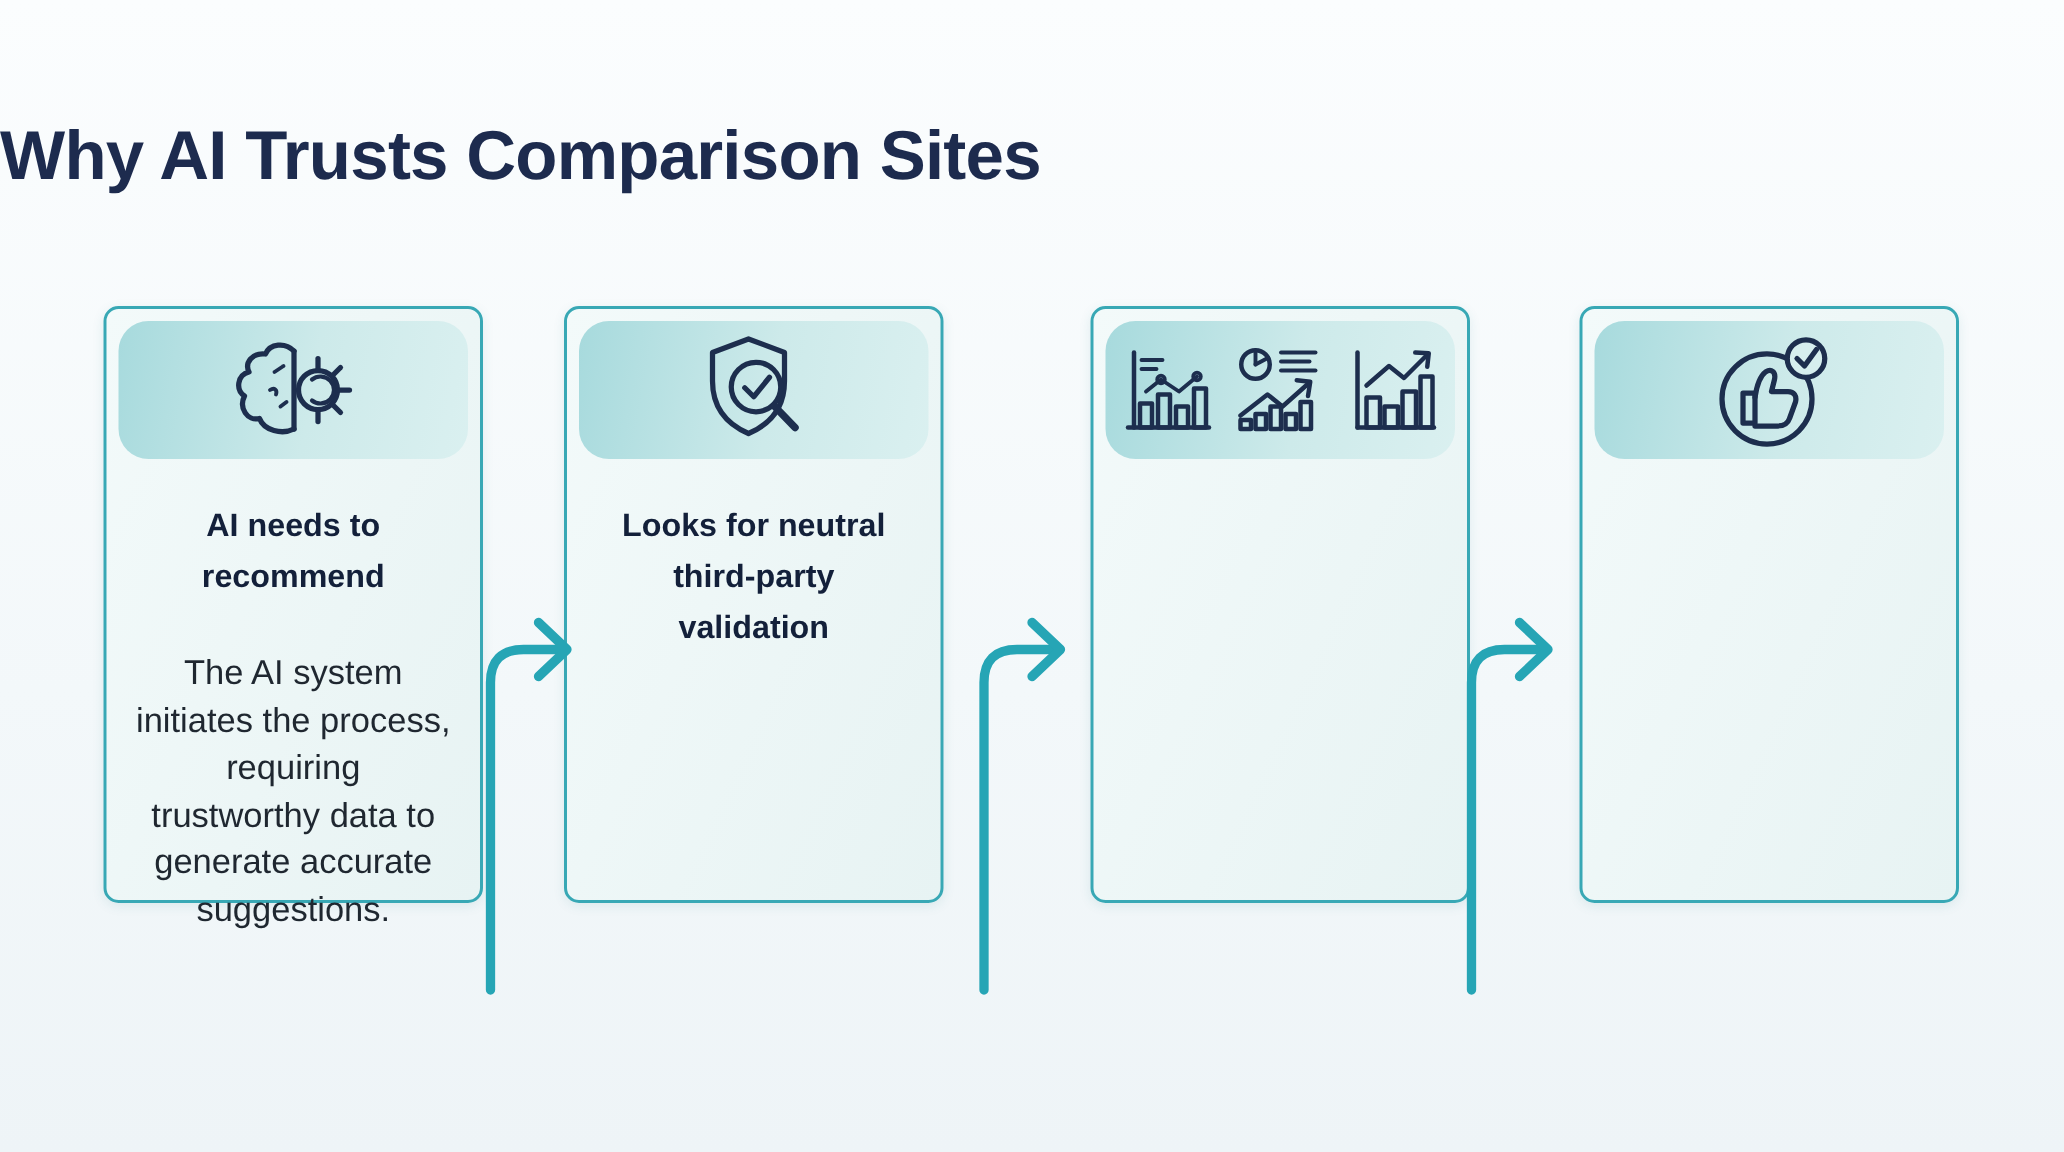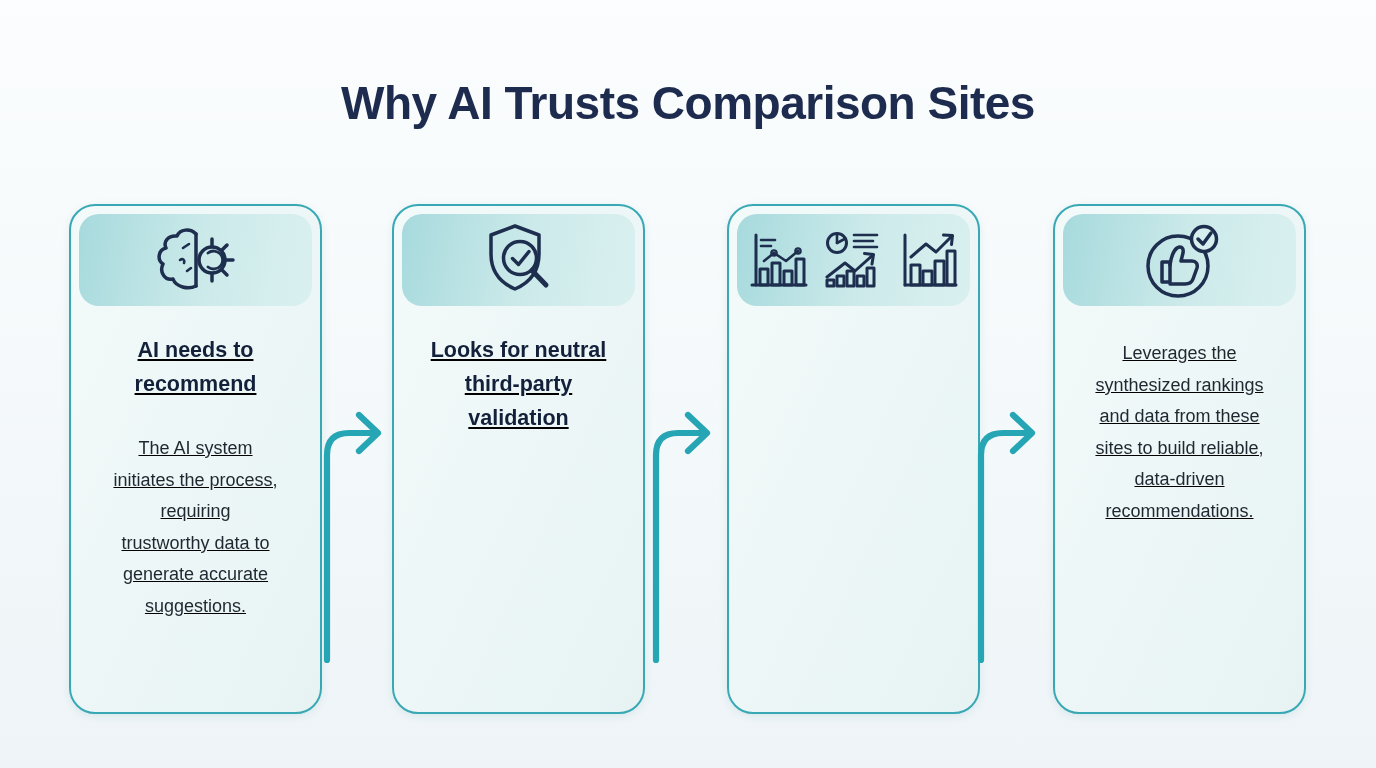--- a/index.html
+++ b/index.html
@@ -4,48 +4,47 @@
 <style>
   * { margin:0; padding:0; box-sizing:border-box; }
   html,body { width:100%; height:100%; }
   .canvas {
     position:relative; width:1376px; height:768px; overflow:hidden;
     background:linear-gradient(180deg,#fbfdfe 0%, #f3f8fa 60%, #eef4f7 100%);
     font-family:"Liberation Sans", sans-serif;
   }
   .title {
     position:absolute; top:76px; left:0; width:100%;
-    text-align:center; font-size:46px; font-weight:800;
+    text-align:left; font-size:46px; font-weight:800;
     color:#1d2b4e; letter-spacing:-0.5px;
   }
   .card {
-    position:absolute; top:204px; width:253px; height:510px;
-    border:2px solid #38a8b5; border-radius:26px;
+    position:absolute; top:204px; width:253px; height:398px;
+    border:2px solid #38a8b5; border-radius:10px;
     background:linear-gradient(115deg,#f3fafa 0%, #e7f3f3 100%);
     box-shadow:0 2px 8px rgba(30,120,130,0.10);
     padding:8px 8px 0;
-    text-decoration:underline;
   }
   .card-1 { left:69px; }
-  .card-2 { left:392px; }
+  .card-2 { left:376px; }
   .card-3 { left:727px; }
   .card-4 { left:1053px; }
   .icon-header {
     height:92px; border-radius:20px;
     background:linear-gradient(100deg,#a7dadd 0%, #cdeaea 55%, #daf0f0 100%);
     display:flex; align-items:center; justify-content:center; gap:13px;
   }
   .heading {
     margin-top:27px; text-align:center;
     font-size:21.5px; line-height:34px; font-weight:700;
     color:#13203a; white-space:pre-line;
   }
   .body-text {
     margin-top:32px; text-align:center;
-    font-size:18px; line-height:31.5px; font-weight:400;
+    font-size:23px; line-height:31.5px; font-weight:400;
     color:#1f2730; white-space:pre-line;
   }
   .flow-arrow { position:absolute; top:402px; width:70px; height:262px; }
   .fa-1 { left:318px; }
   .fa-2 { left:647px; }
   .fa-3 { left:972px; }
   svg { display:block; }
 </style>
 </head>
 <body>
@@ -153,26 +152,20 @@
       <span>
         <svg width="92" height="82" viewBox="0 0 92 82" fill="none" stroke="#1d2e4e" stroke-width="3.5" stroke-linecap="round" stroke-linejoin="round">
           <circle cx="44" cy="47" r="30"></circle>
           <path d="M28 43 H36 V63 H28 Z"></path>
           <path d="M36 46 C37 39 39 32 43 29 C47 26.5 50 29 49 34 L47 42 H58 C62 42 64 45 63 49 L59 60 C58 63 55 65 51 65 H36"></path>
           <circle cx="70" cy="20" r="12.5" fill="#d6eeee"></circle>
           <path d="M64 20 L69 25 L77 14"></path>
         </svg>
       </span>
     </div>
-    <div class="body-text">Leverages the
-synthesized rankings
-and data from these
-sites to build reliable,
-data-driven
-recommendations.</div>
   </div>
 
   <span class="flow-arrow fa-1">
     <svg width="70" height="262" viewBox="0 0 70 262" fill="none" stroke="#26a5b5" stroke-width="6.2" stroke-linecap="round" stroke-linejoin="round">
       <path d="M9 258 L9 53 Q9 31 31 31 L56 31"></path>
       <path d="M41 13 L60 31 L41 49"></path>
     </svg>
   </span>
   <span class="flow-arrow fa-2">
     <svg width="70" height="262" viewBox="0 0 70 262" fill="none" stroke="#26a5b5" stroke-width="6.2" stroke-linecap="round" stroke-linejoin="round">

